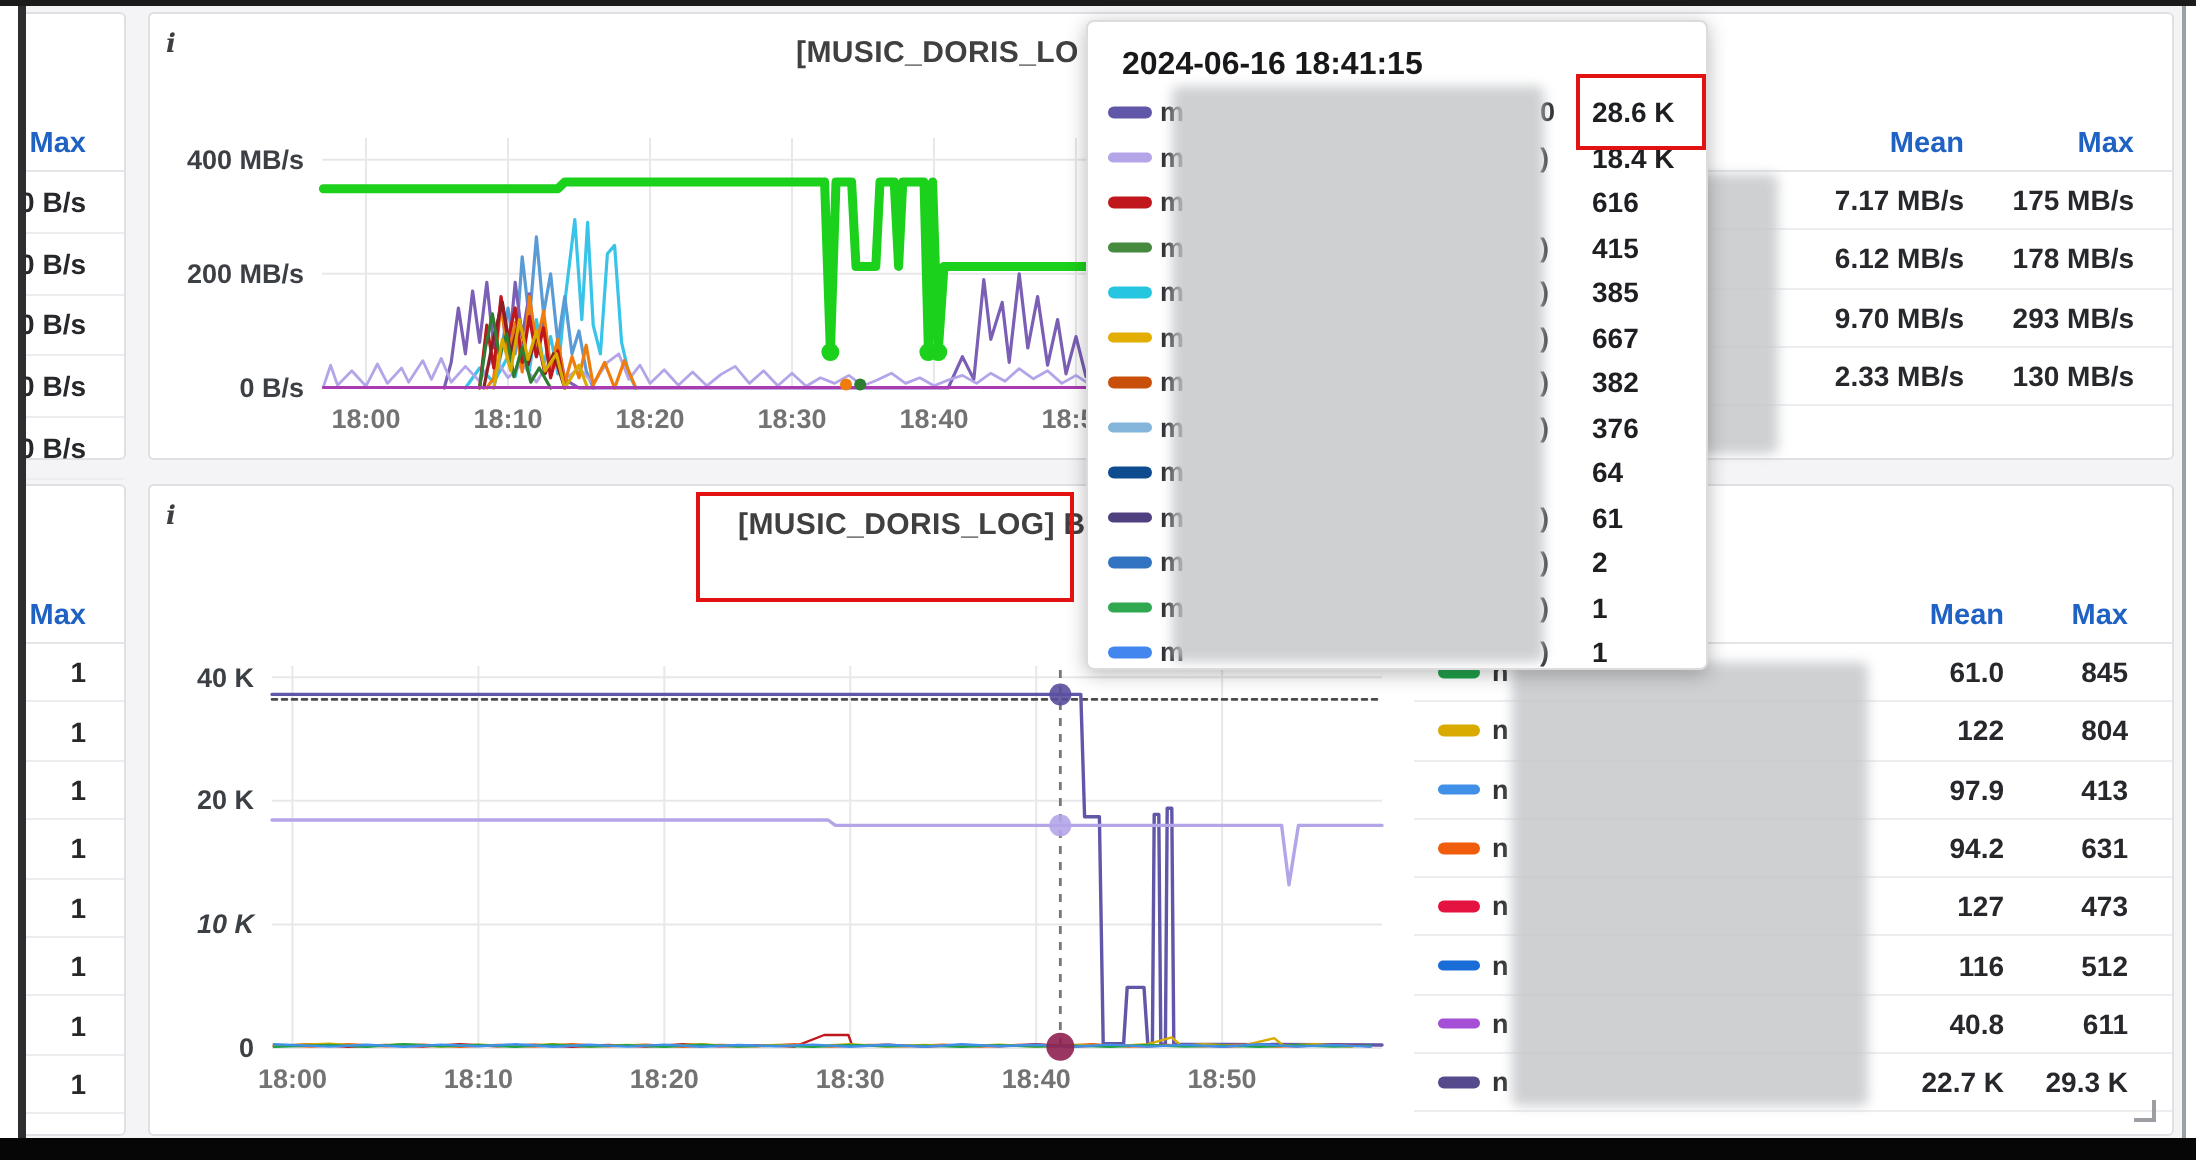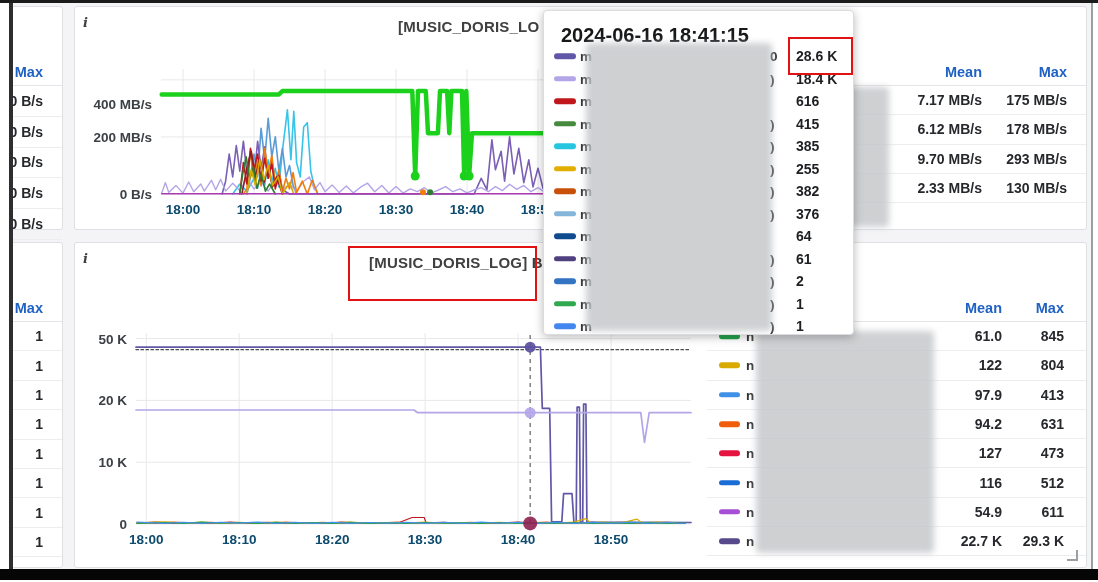--- a/index.html
+++ b/index.html
@@ -21,21 +21,21 @@
   .info-icon{position:absolute;left:8px;top:8px;font:italic 700 13px "DejaVu Serif",serif;color:#3d3f42;}
   .panel-title{position:absolute;top:11px;font-size:15px;font-weight:700;color:#404040;letter-spacing:.2px;white-space:nowrap;}
   .panel-title.t-top{left:323px;}
   .panel-title.t-bottom{left:294px;}
 
   
   .plot-area{position:absolute;}
   #plot-top{left:86px;top:62px;width:546px;height:125px;}
   #plot-bottom{left:61px;top:90px;width:555px;height:191px;}
   .chart-svg{overflow:visible;display:block;}
-  .xtick{position:absolute;transform:translateX(-50%);font-size:13.5px;font-weight:600;color:#0c4a6e;white-space:nowrap;}
+  .xtick{position:absolute;transform:translateX(-50%);font-size:13.5px;font-weight:600;color:#737373;white-space:nowrap;}
   .ytick{position:absolute;transform:translate(-100%,-50%);font-size:13.5px;font-weight:600;color:#3c4045;white-space:nowrap;}
 
   
   .legend{position:absolute;top:51px;}
   #legend-top{left:626px;width:385px;}
   #legend-bottom{left:632px;width:379px;}
   .lrow{position:relative;height:28.3px;border-bottom:1px solid #ededef;}
   .lrow.head{height:27px;border-bottom:1px solid #e4e5e8;}
   .lhead-mean,.lhead-max{position:absolute;top:50%;transform:translateY(-50%);font-size:14.5px;font-weight:700;color:#1f62c4;}
   .lmean,.lmax{position:absolute;top:50%;transform:translateY(-50%);font-size:14px;font-weight:600;color:#26282c;white-space:nowrap;margin-left:32px;}
@@ -51,21 +51,21 @@
   .mrow{position:relative;border-bottom:1px solid #ededef;}
   .mini .head{height:27px;border-bottom:1px solid #e4e5e8;}
   .mhead{position:absolute;right:19px;top:50%;transform:translateY(-50%);font-size:14.5px;font-weight:700;color:#1f62c4;}
   .mval{position:absolute;right:19px;top:50%;transform:translateY(-50%);font-size:14px;font-weight:600;color:#26282c;white-space:nowrap;}
 
   .blur-blob{position:absolute;background:#c6c8cb;filter:blur(3px);border-radius:4px;opacity:.85;z-index:3;}
 
   
   .tooltip{position:absolute;left:530px;top:7px;width:309px;height:323px;background:#fff;
            border:1px solid #dcdcdf;border-radius:4px;box-shadow:0 2px 10px rgba(0,0,0,.28);z-index:6;}
-  .tt-header{position:absolute;left:17px;top:13px;font-size:20px;font-weight:700;color:#17181a;text-align:center;}
+  .tt-header{position:absolute;left:17px;top:13px;font-size:16px;font-weight:700;color:#17181a;text-align:center;}
   .tt-rows{position:absolute;left:0;top:34px;right:0;}
   .tt-row{position:relative;height:22.5px;}
   .tt-dash{position:absolute;left:10px;top:50%;transform:translateY(-50%);width:22px;height:5.5px;border-radius:3px;}
   .tt-prefix{position:absolute;left:36px;top:50%;transform:translateY(-50%);font-size:13.5px;font-weight:600;color:#2b2d30;}
   .tt-suffix{position:absolute;left:226px;top:50%;transform:translateY(-50%);font-size:13.5px;font-weight:600;color:#2b2d30;}
   .tt-value{position:absolute;left:252px;top:50%;transform:translateY(-50%);font-size:14px;font-weight:600;color:#1d1f22;white-space:nowrap;}
   .tt-row.hl .tt-prefix,.tt-row.hl .tt-value{font-weight:700;}
   .tt-blob{left:42px;top:32px;width:186px;height:288px;}
 
   .red-box{position:absolute;border:2.5px solid #e31212;z-index:8;background:transparent;}
@@ -168,21 +168,21 @@
             <circle cx="269.0949284785436" cy="123.28767123287672" r="3" fill="#2e7d32"></circle>
           </svg>
       <span class="xtick" style="left: 22.0104px; top: 133px;">18:00</span>
           <span class="xtick" style="left: 93.0117px; top: 133px;">18:10</span>
           <span class="xtick" style="left: 164.013px; top: 133px;">18:20</span>
           <span class="xtick" style="left: 235.014px; top: 133px;">18:30</span>
           <span class="xtick" style="left: 306.016px; top: 133px;">18:40</span>
           <span class="xtick" style="left: 377.017px; top: 133px;">18:50</span>
           <span class="ytick" style="left: -9px; top: 125px;">0 B/s</span>
           <span class="ytick" style="left: -9px; top: 67.9224px;">200 MB/s</span>
-          <span class="ytick" style="left: -9px; top: 10.8447px; margin-top: 24px;">400 MB/s</span>
+          <span class="ytick" style="left: -9px; top: 10.8447px;">400 MB/s</span>
         </div>
       <div class="legend" id="legend-top">
           <div class="lrow head">
             <span class="lhead-mean">Mean</span>
             <span class="lhead-max">Max</span>
           </div>
           <div class="lrow">
             <span class="lmean">7.17 MB/s</span>
             <span class="lmax">175 MB/s</span>
           </div>
@@ -230,23 +230,23 @@
             <circle cx="394.17085427135675" cy="79.73786407766988" r="5.5" fill="#b4a5e8" fill-opacity="0.9"></circle>
             <circle cx="394.17085427135675" cy="190.38187702265373" r="7" fill="#8e2050" fill-opacity="0.9"></circle>
           </svg>
       <span class="xtick" style="left: 10.2261px; top: 199px;">18:00</span>
           <span class="xtick" style="left: 103.191px; top: 199px;">18:10</span>
           <span class="xtick" style="left: 196.156px; top: 199px;">18:20</span>
           <span class="xtick" style="left: 289.121px; top: 199px;">18:30</span>
           <span class="xtick" style="left: 382.085px; top: 199px;">18:40</span>
           <span class="xtick" style="left: 475.05px; top: 199px;">18:50</span>
           <span class="ytick" style="left: -9px; top: 191px;">0</span>
-          <span class="ytick" style="left: -9px; top: 129.188px;">10 K</span>
+          <span class="ytick" style="left: -9px; top: 129.188px; font-style: italic;">10 K</span>
           <span class="ytick" style="left: -9px; top: 67.3754px;">20 K</span>
-          <span class="ytick" style="left: -9px; top: 5.56311px;">50 K</span>
+          <span class="ytick" style="left: -9px; top: 5.56311px;">40 K</span>
         </div>
       <div class="legend" id="legend-bottom">
           <div class="lrow head">
             <span class="lhead-mean">Mean</span>
             <span class="lhead-max">Max</span>
           </div>
           <div class="lrow">
             <span class="ldash" style="background: rgb(31, 162, 74);"></span>
             <span class="lprefix">n</span>
             <span class="lmean">61.0</span>
@@ -278,21 +278,21 @@
           </div>
           <div class="lrow">
             <span class="ldash" style="background: rgb(26, 108, 214);"></span>
             <span class="lprefix">n</span>
             <span class="lmean">116</span>
             <span class="lmax">512</span>
           </div>
           <div class="lrow">
             <span class="ldash" style="background: rgb(164, 79, 214);"></span>
             <span class="lprefix">n</span>
-            <span class="lmean">54.9</span>
+            <span class="lmean">40.8</span>
             <span class="lmax">611</span>
           </div>
           <div class="lrow">
             <span class="ldash" style="background: rgb(86, 74, 140);"></span>
             <span class="lprefix">n</span>
             <span class="lmean">22.7 K</span>
             <span class="lmax">29.3 K</span>
           </div>
         </div>
       <div class="blur-blob" style="left:681px;top:88px;width:178px;height:222px;"></div>
@@ -329,21 +329,21 @@
           <div class="tt-row">
             <span class="tt-dash" style="background: rgb(39, 198, 224);"></span>
             <span class="tt-prefix">m</span>
             <span class="tt-suffix">)</span>
             <span class="tt-value">385</span>
           </div>
           <div class="tt-row">
             <span class="tt-dash" style="background: rgb(226, 174, 2);"></span>
             <span class="tt-prefix">m</span>
             <span class="tt-suffix">)</span>
-            <span class="tt-value">255</span>
+            <span class="tt-value">667</span>
           </div>
           <div class="tt-row">
             <span class="tt-dash" style="background: rgb(201, 80, 10);"></span>
             <span class="tt-prefix">m</span>
             <span class="tt-suffix">)</span>
             <span class="tt-value">382</span>
           </div>
           <div class="tt-row">
             <span class="tt-dash" style="background: rgb(132, 181, 218);"></span>
             <span class="tt-prefix">m</span>

